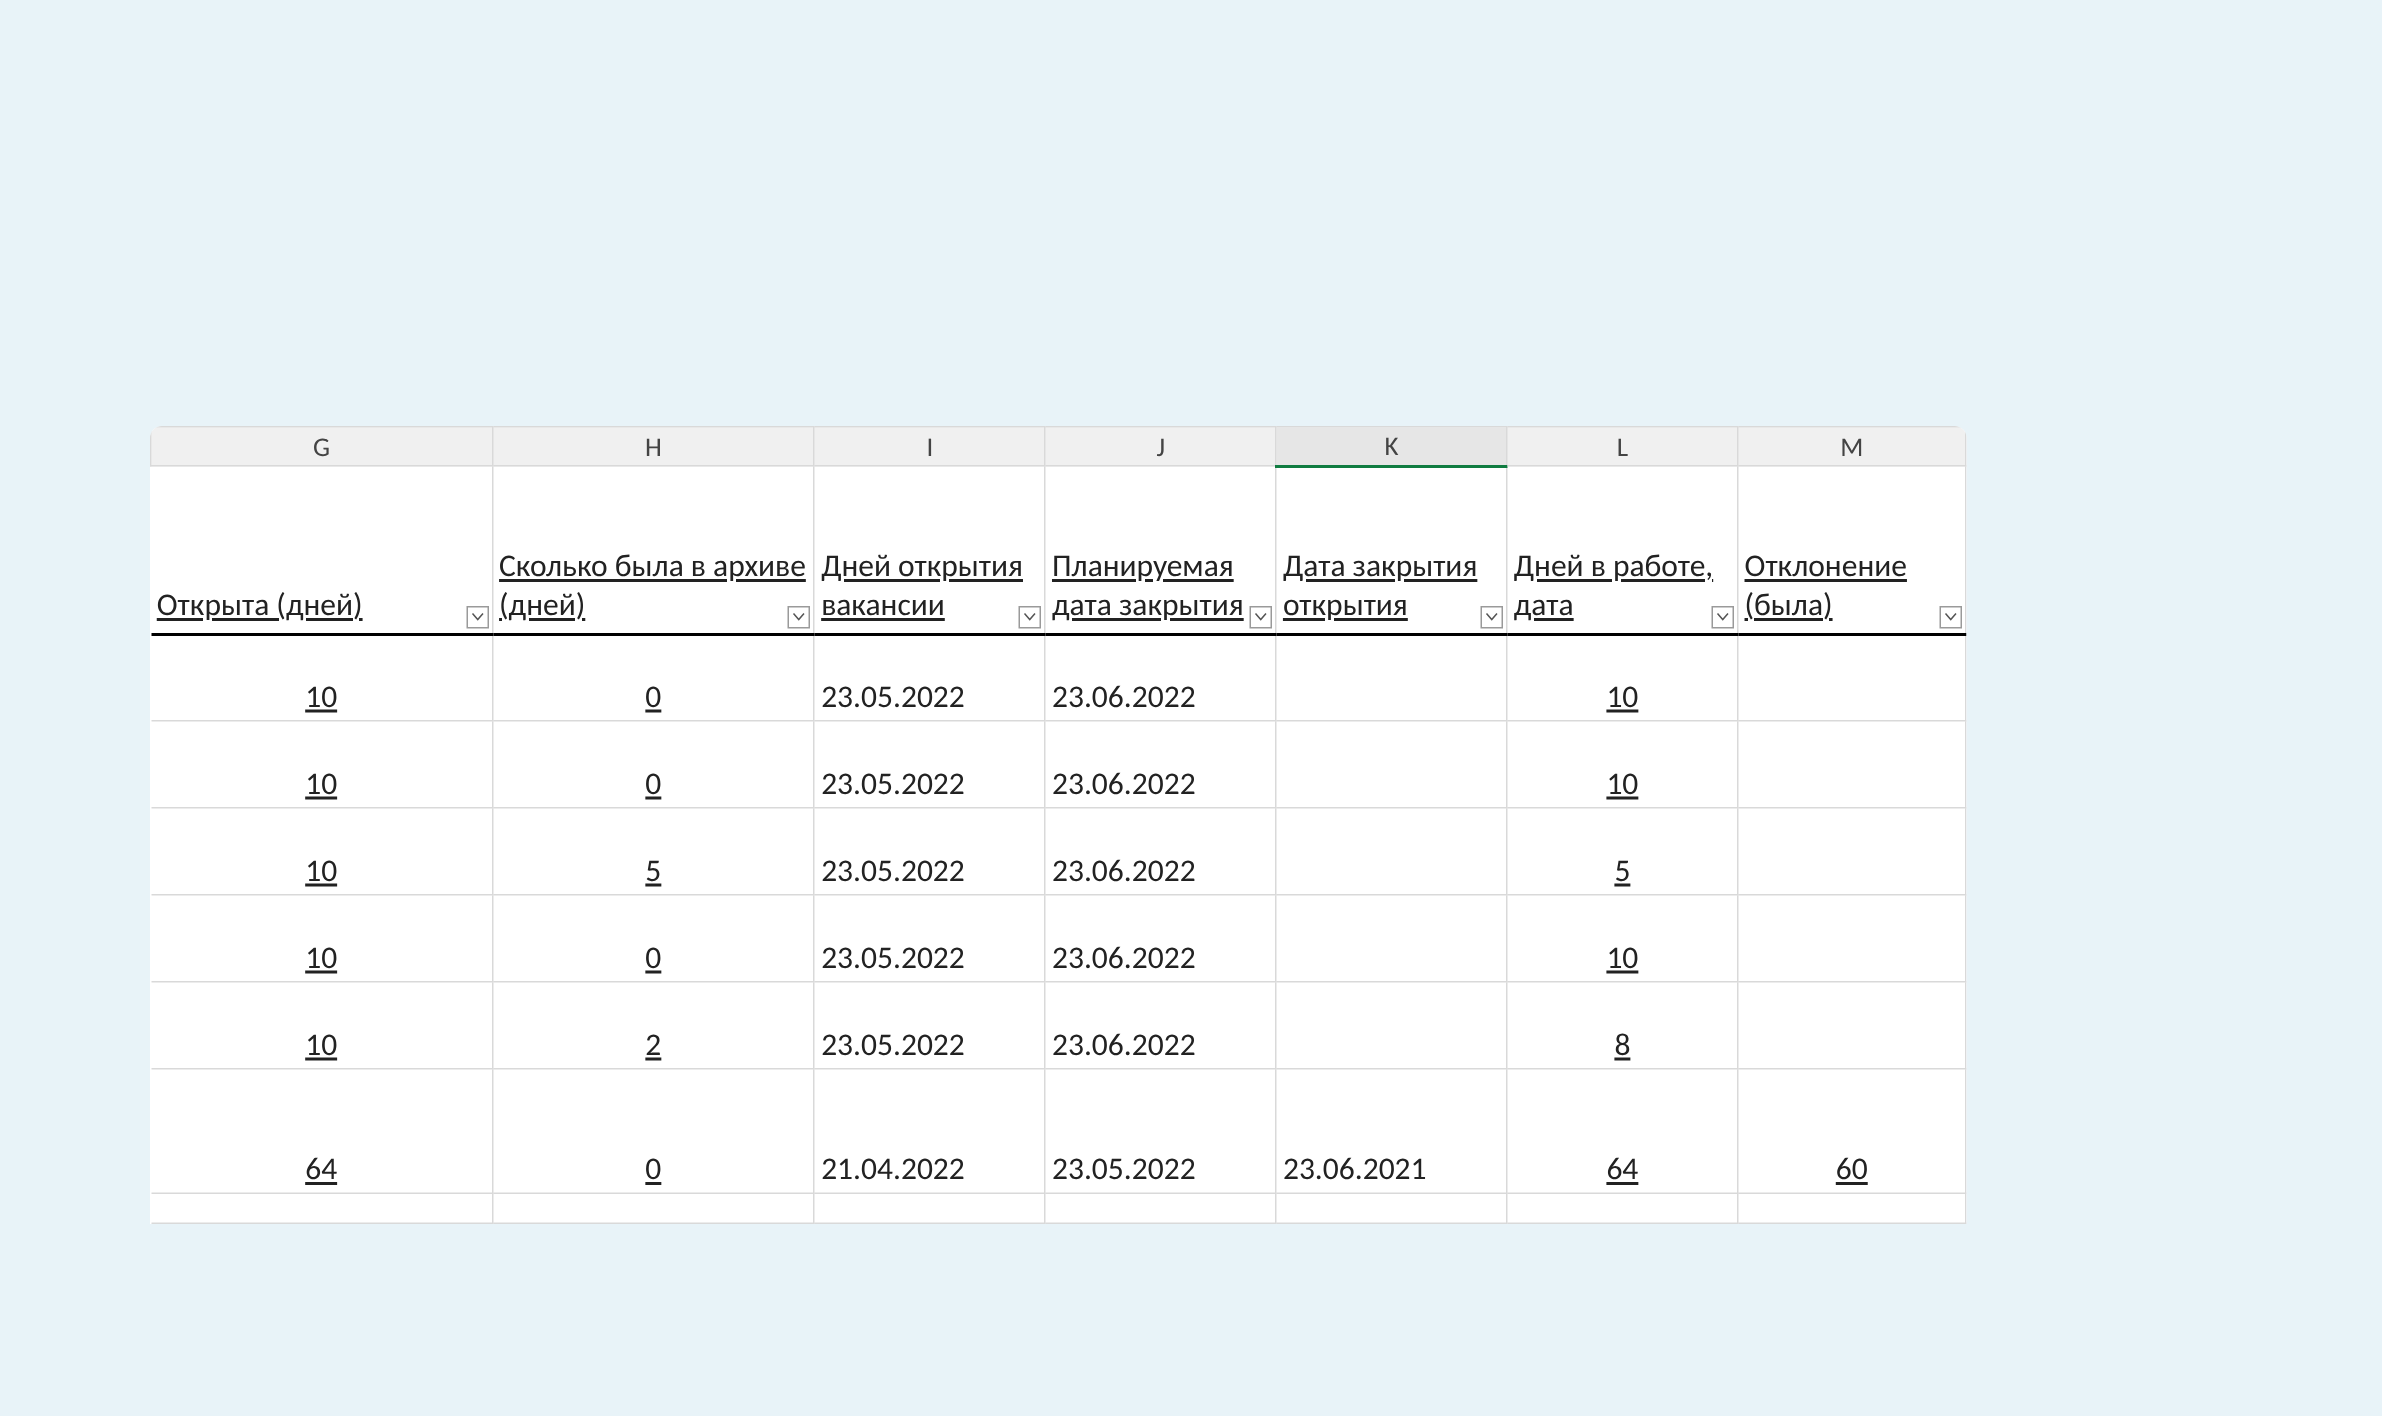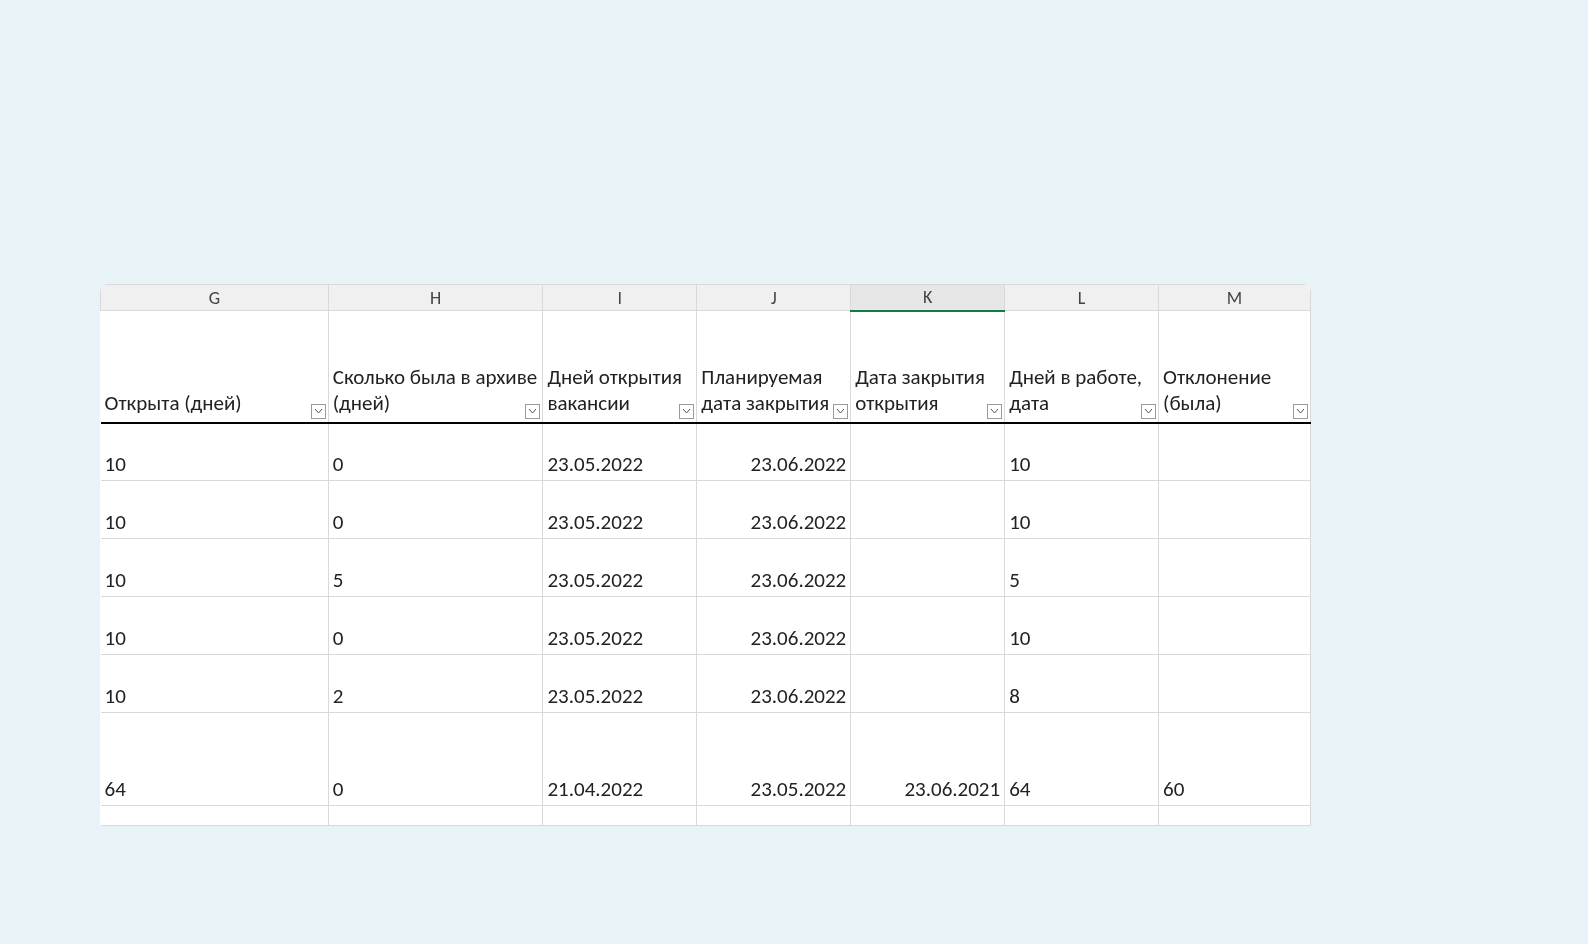--- a/index.html
+++ b/index.html
@@ -49,20 +49,21 @@
       height: 112px;
       vertical-align: bottom;
       padding: 3px 4px 3px 4px;
       position: relative;
       font-size: 21px;
       line-height: 1.25;
     }
     .header-row td .txt {
       padding-bottom: 2px;
       display: block;
+      text-decoration: underline;
     }
     .filter-btn {
       position: absolute;
       right: 2px;
       bottom: 3px;
       width: 15px;
       height: 15px;
       border: 1px solid #9a9a9a;
       background: #fff;
       display: flex;
@@ -75,28 +76,28 @@
     }
     .data-row td {
       border-right: 1px solid #d9d9d9;
       border-bottom: 1px solid #d9d9d9;
       height: 58px;
       vertical-align: bottom;
       padding: 3px 4px 3px 4px;
       font-size: 21px;
     }
     .data-row.tall td {
-      height: 93px;
+      height: 83px;
     }
     .data-row.short td {
       height: 20px;
     }
-    .num { text-align: left; }
+    .num { text-align: center; text-decoration: underline; }
     .txt-left { text-align: left; }
-    .txt-right { text-align: right; }
+    .txt-right { }
     .col-G { width: 228px; }
     .col-H { width: 215px; }
     .col-I { width: 154px; }
     .col-J { width: 154px; }
     .col-K { width: 154px; }
     .col-L { width: 154px; }
     .col-M { width: 152px; }
   </style>
 </head>
 <body>

